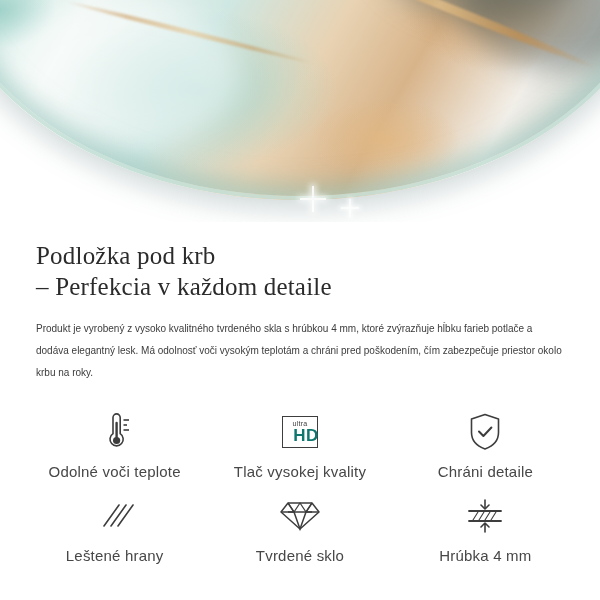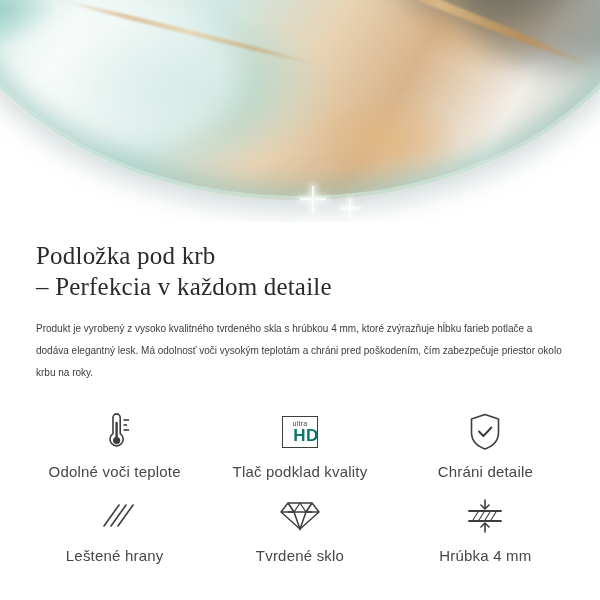--- a/index.html
+++ b/index.html
@@ -222,21 +222,21 @@
       <div class="feature-label">Odolné voči teplote</div>
     </div>
 
     <div class="feature">
       <div class="feature-icon">
         <div class="hd-box">
           <span class="hd-top">ultra</span>
           <span class="hd-bottom">HD</span>
         </div>
       </div>
-      <div class="feature-label">Tlač podklad kvality</div>
+      <div class="feature-label">Tlač vysokej kvality</div>
     </div>
 
     <div class="feature">
       <div class="feature-icon">
         <svg width="36" height="42" viewBox="0 0 36 42" fill="none" stroke="#3d3d3d" stroke-width="1.6">
           <path d="M18 3.5 31.5 8v13.5c0 8.2-5.6 13.6-13.5 16.5C10.1 35.1 4.5 29.7 4.5 21.5V8z" stroke-linejoin="round"></path>
           <path d="M12 20.5l4.4 4.5 8-8.5" stroke-width="2" stroke-linecap="round" stroke-linejoin="round"></path>
         </svg>
       </div>
       <div class="feature-label">Chráni detaile</div>

